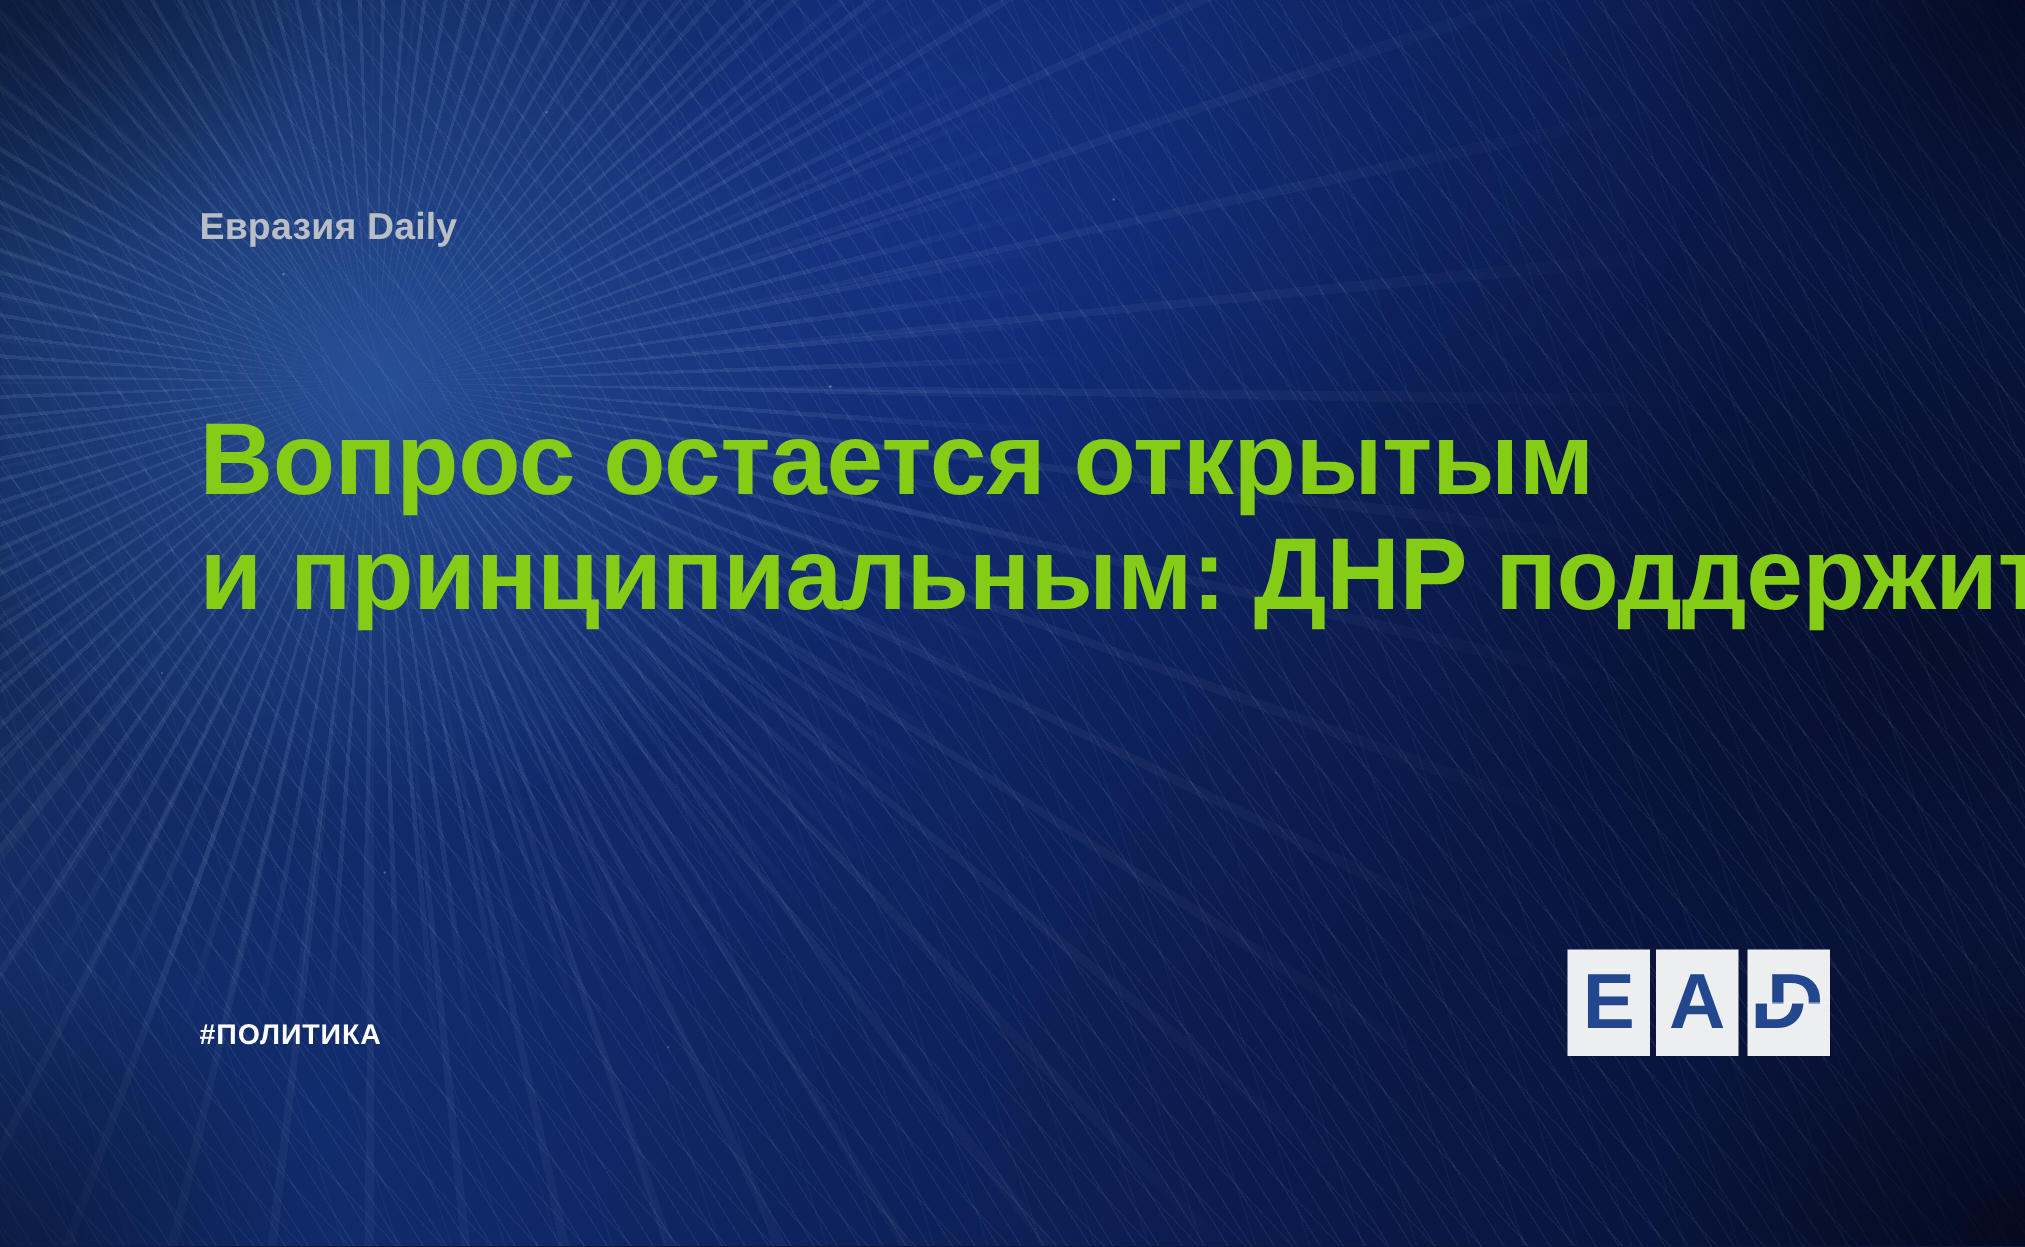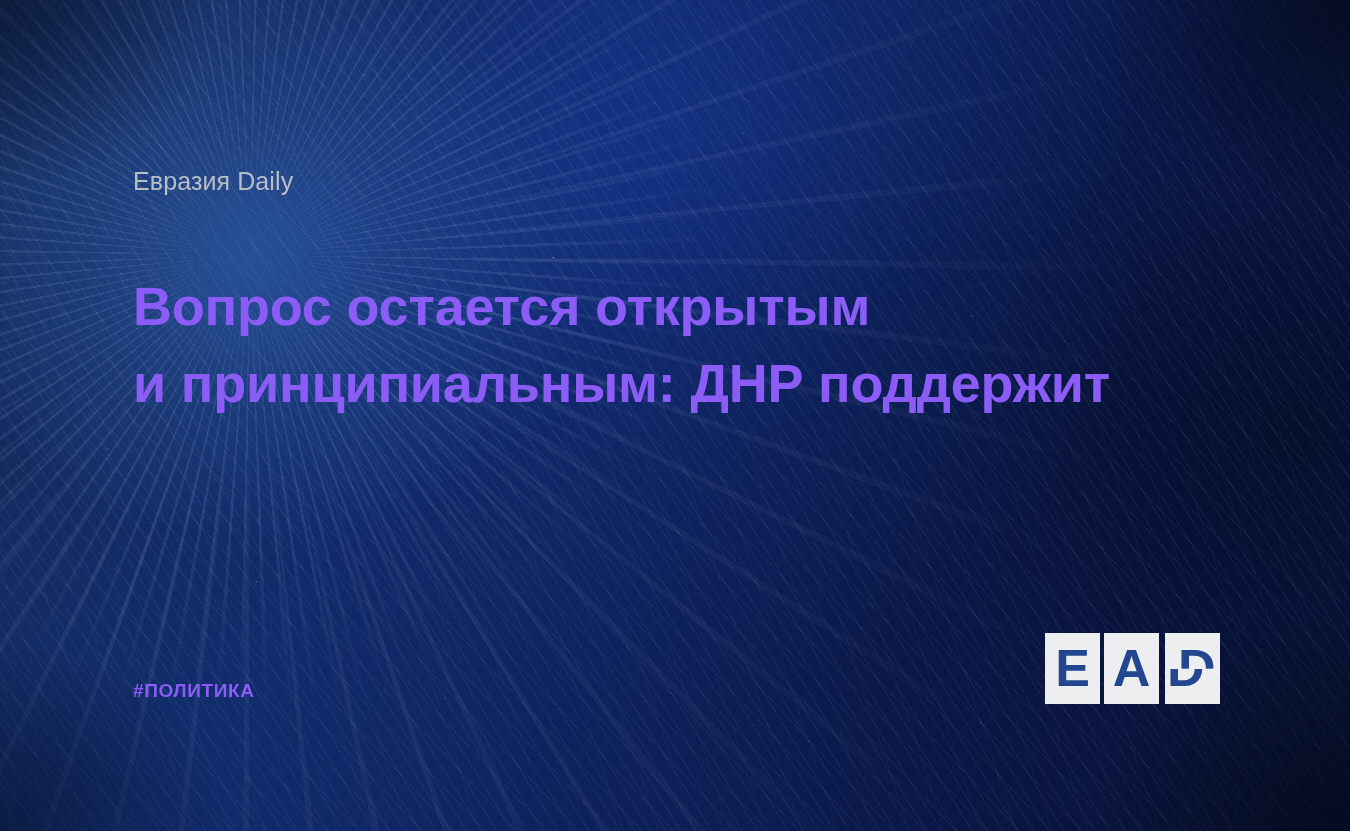--- a/index.html
+++ b/index.html
@@ -127,52 +127,51 @@
   .content {
     position: absolute;
     inset: 0;
   }
 
   .brand {
     position: absolute;
     left: 133px;
     top: 137px;
     font-size: 25px;
-    font-weight: normal;
+    font-weight: bold;
     letter-spacing: 0.1px;
     color: #b9bec6;
     white-space: nowrap;
-    margin-top: 30px;
   }
 
   .headline {
     position: absolute;
     left: 133px;
     top: 268px;
     width: 1010px;
     margin: 0;
-    font-size: 54px;
+    font-size: 68px;
     font-weight: bold;
     line-height: 77px;
     letter-spacing: -0.2px;
-    color: #8b5cf6;
+    color: #84cc16;
   }
   .headline .hl-line {
     display: block;
     white-space: nowrap;
   }
 
   .hashtag {
     position: absolute;
     left: 133px;
     top: 680px;
     font-size: 19px;
     font-weight: bold;
     letter-spacing: 0.6px;
-    color: #8b5cf6;
+    color: #ffffff;
     white-space: nowrap;
   }
 
   
   .logo {
     position: absolute;
     left: 1045px;
     top: 633px;
     width: 180px;
     height: 71px;

